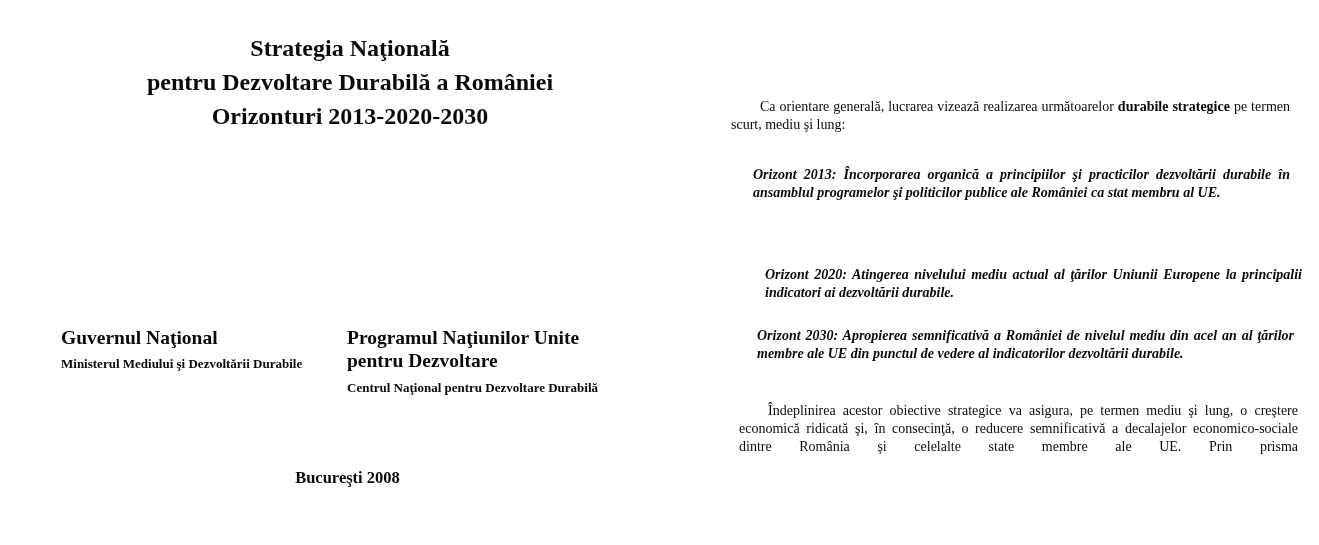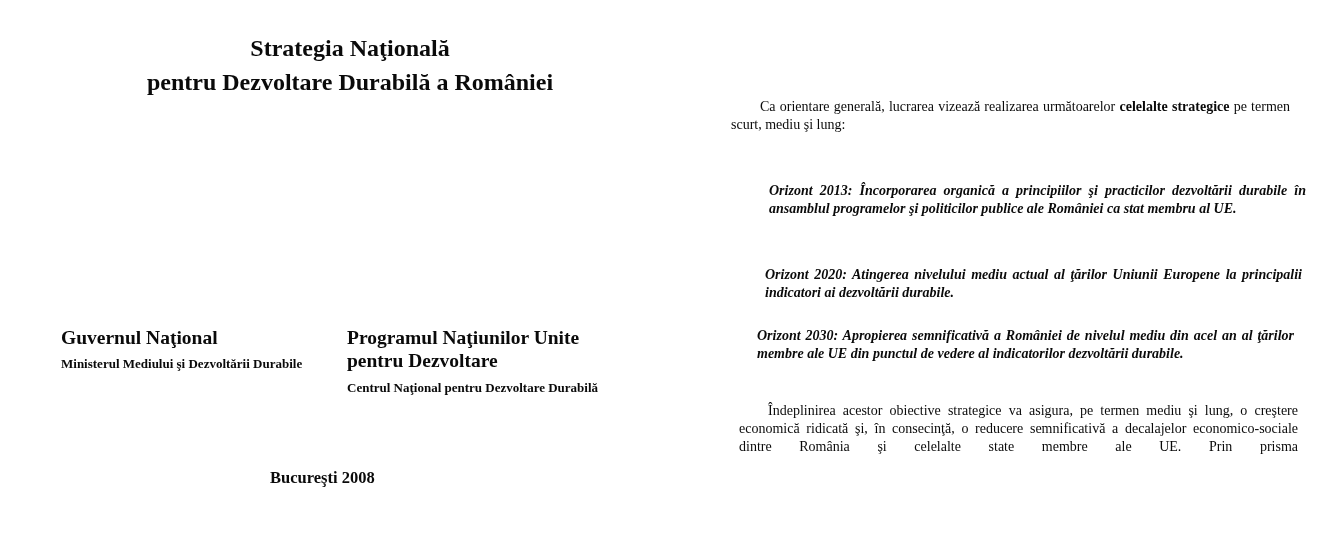--- a/index.html
+++ b/index.html
@@ -56,20 +56,21 @@
     font-size: 13px;
     line-height: 30px;
   }
   .org-right .org-sub { margin-top: 1px; }
 
   .cover-location {
     position: absolute;
     left: 270px;
     top: 468px;
     width: 155px;
+    text-align: center;
     font-weight: bold;
     font-size: 16.5px;
     line-height: 20px;
     white-space: nowrap;
   }
 
   .body-text {
     position: absolute;
     left: 51px;
     width: 559px;
@@ -97,39 +98,40 @@
   .para-closing { top: 394px; text-indent: 29px; }
   .justify-last { text-align-last: justify; }
 </style>
 </head>
 <body>
 
 <div class="page-left">
   <div class="cover-title">
     <div>Strategia Naţională</div>
     <div>pentru Dezvoltare Durabilă a României</div>
+    <div>Orizonturi 2013-2020-2030</div>
   </div>
 
   <div class="org-block org-left">
     <div class="org-main">Guvernul Naţional</div>
     <div class="org-sub">Ministerul Mediului şi Dezvoltării Durabile</div>
   </div>
 
   <div class="org-block org-right">
     <div class="org-main">Programul Naţiunilor Unite</div>
     <div class="org-main">pentru Dezvoltare</div>
     <div class="org-sub">Centrul Naţional pentru Dezvoltare Durabilă</div>
   </div>
 
   <div class="cover-location">Bucureşti 2008</div>
 </div>
 
 <div class="page-right">
-  <p class="body-text para-intro" style="margin:0;"><span>Ca orientare generală, lucrarea vizează realizarea următoarelor </span><span class="strong">celelalte strategice</span><span> pe termen scurt, mediu şi lung:</span></p>
+  <p class="body-text para-intro" style="margin:0;"><span>Ca orientare generală, lucrarea vizează realizarea următoarelor </span><span class="strong">durabile strategice</span><span> pe termen scurt, mediu şi lung:</span></p>
 
-  <p class="objective obj-2013" style="margin:16px;"><span>Orizont 2013:</span> <span>Încorporarea organică a principiilor şi practicilor dezvoltării durabile în ansamblul programelor şi politicilor publice ale României ca stat membru al UE.</span></p>
+  <p class="objective obj-2013" style="margin:0;"><span>Orizont 2013:</span> <span>Încorporarea organică a principiilor şi practicilor dezvoltării durabile în ansamblul programelor şi politicilor publice ale României ca stat membru al UE.</span></p>
 
   <p class="objective obj-2020" style="margin:12px;"><span>Orizont 2020:</span> <span>Atingerea nivelului mediu actual al ţărilor Uniunii Europene la principalii indicatori ai dezvoltării durabile.</span></p>
 
   <p class="objective obj-2030" style="margin:4px;"><span>Orizont 2030:</span> <span>Apropierea semnificativă a României de nivelul mediu din acel an al ţărilor membre ale UE din punctul de vedere al indicatorilor dezvoltării durabile.</span></p>
 
   <p class="body-text para-closing justify-last" style="margin:8px;">Îndeplinirea acestor obiective strategice va asigura, pe termen mediu şi lung, o creştere economică ridicată şi, în consecinţă, o reducere semnificativă a decalajelor economico-sociale dintre România şi celelalte state membre ale UE. Prin prisma</p>
 </div>
 
 </body></html>

